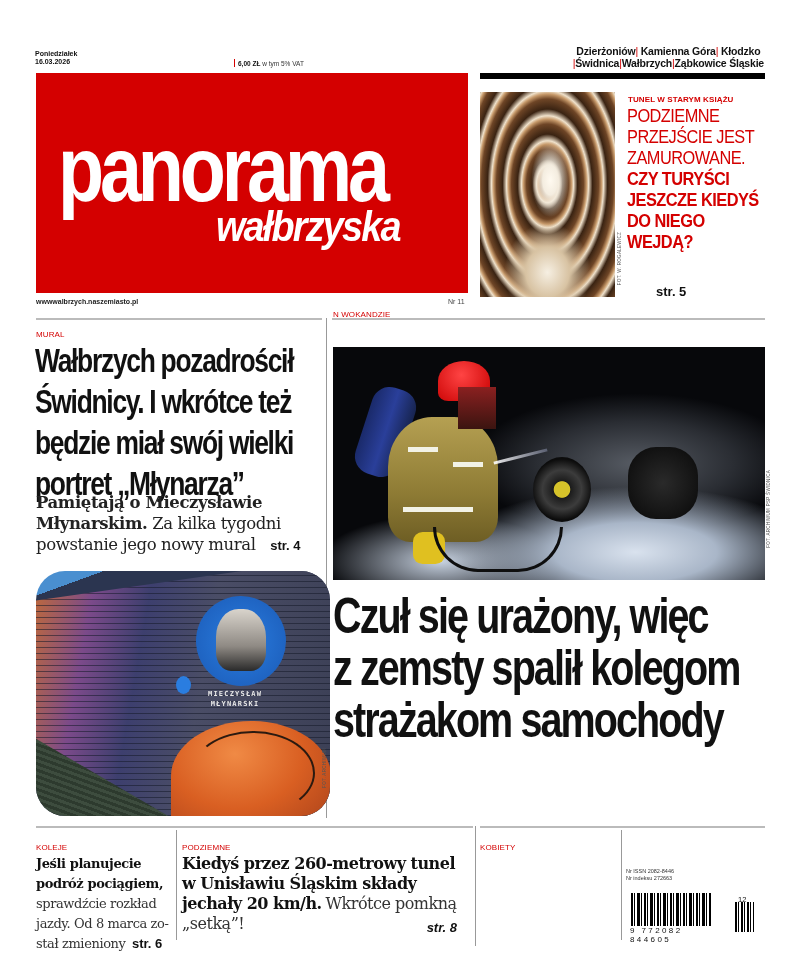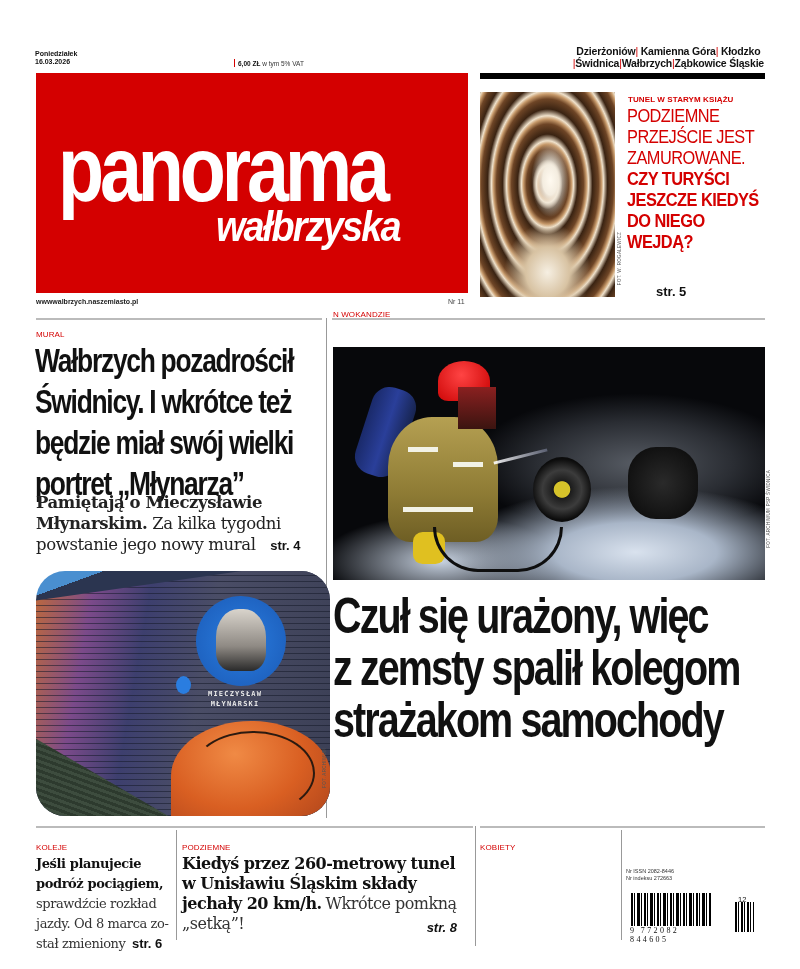--- a/index.html
+++ b/index.html
@@ -106,21 +106,21 @@
 
   .t2 { left: 182px; top: 843px; width: 285px; }
   .t2 .txt { font-size: 16px; line-height: 20px; letter-spacing: -0.5px; }
 
   .t3 { left: 480px; top: 843px; width: 140px; }
   .t3 .txt { font-size: 13px; line-height: 15.5px; letter-spacing: -0.5px; }
 
   .issn { left: 626px; top: 868px; font-size: 5.5px; line-height: 7px; color: #333; }
   .barcode { left: 631px; top: 893px; width: 80px; height: 40px;
     background: repeating-linear-gradient(90deg, #000 0 2px, #fff 2px 3px, #000 3px 4px, #fff 4px 6px, #000 6px 9px, #fff 9px 10px, #000 10px 11px, #fff 11px 13px); }
-  .barcode-digits { left: 628px; top: 926px; width: 90px; font-size: 8px; letter-spacing: 2.4px; background: #fff; padding-left: 2px; color: #111; font-family: Liberation Serif, serif; }
+  .barcode-digits { left: 628px; top: 926px; width: 90px; font-size: 8px; letter-spacing: 2.4px; background: #fff; padding-left: 2px; color: #111; font-family: Liberation Sans, sans-serif; }
   .addon { left: 735px; top: 902px; width: 19px; height: 30px;
     background: repeating-linear-gradient(90deg, #000 0 2px, #fff 2px 3px, #000 3px 4px, #fff 4px 6px); }
   .addon-digits { left: 738px; top: 895px; font-size: 7.5px; color: #111; }
 </style>
 </head>
 <body>
 
 <div class="abs dateline">
   <div>Poniedziałek</div>
   <div>16.03.2026</div>

